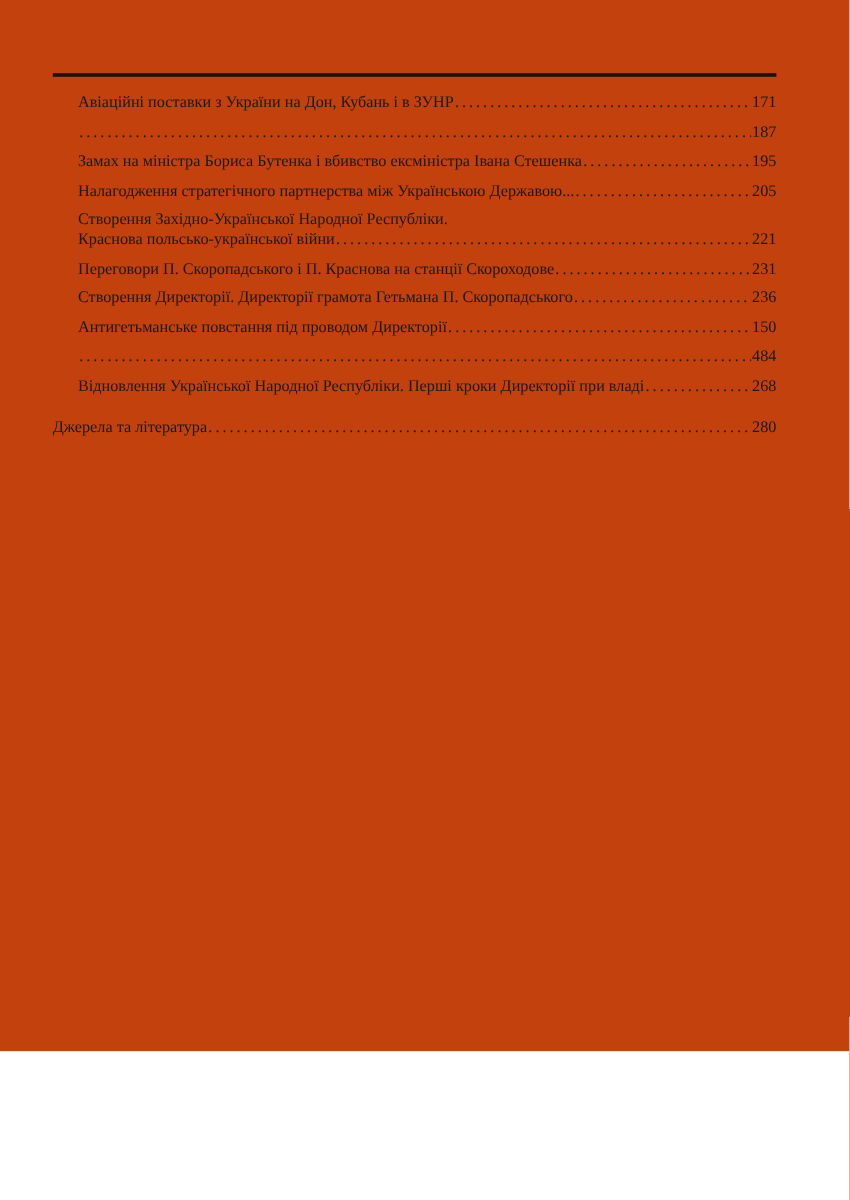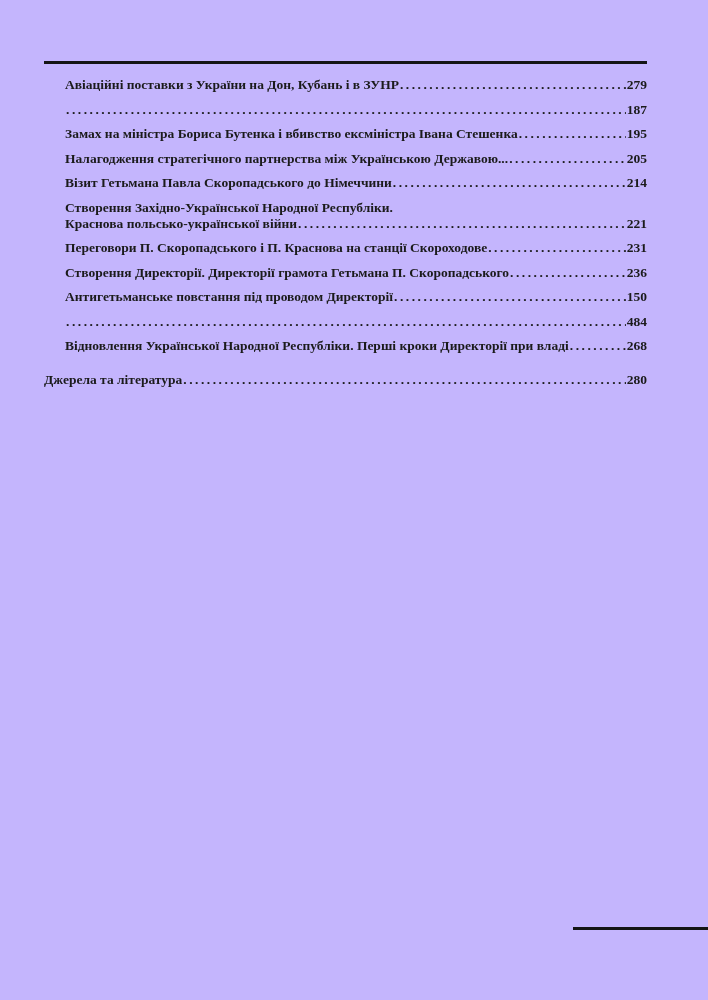--- a/index.html
+++ b/index.html
@@ -3,24 +3,24 @@
 <meta charset="utf-8">
 <style>
   html, body {
     margin: 0;
     padding: 0;
     background: #ffffff;
   }
   .page {
     position: relative;
     width: 708px;
-    height: 1000px;
-    background: #c4b5fd;
+    height: 876px;
+    background: #c2410c;
     font-family: "Liberation Serif", "DejaVu Serif", serif;
-    font-weight: 700;
+    font-weight: 400;
     color: #1b1b1b;
     overflow: hidden;
   }
   .top-rule {
     position: absolute;
     left: 44px;
     top: 61px;
     width: 603px;
     height: 3px;
     background: #151515;
@@ -86,46 +86,41 @@
 
 <div class="page">
 
   <div class="top-rule"></div>
 
   <div class="toc">
 
     <div class="toc-entry indent">
       <span class="title">Авіаційні поставки з України на Дон, Кубань і в ЗУНР</span>
       <span class="leader"></span>
-      <span class="pagenum">279</span>
+      <span class="pagenum">171</span>
     </div>
 
     <div class="toc-entry indent">
       <span class="leader"></span>
       <span class="pagenum">187</span>
     </div>
 
     <div class="toc-entry indent">
       <span class="title">Замах на міністра Бориса Бутенка і вбивство ексміністра Івана Стешенка</span>
       <span class="leader"></span>
       <span class="pagenum">195</span>
     </div>
 
 
     <div class="toc-entry indent">
       <span class="title">Налагодження стратегічного партнерства між Українською Державою...</span>
       <span class="leader"></span>
       <span class="pagenum">205</span>
     </div>
 
-    <div class="toc-entry indent">
-      <span class="title">Візит Гетьмана Павла Скоропадського до Німеччини</span>
-      <span class="leader"></span>
-      <span class="pagenum">214</span>
-    </div>
 
     <div class="toc-entry block indent">
       <div class="toc-line">
         <span class="title">Створення Західно-Української Народної Республіки.</span>
       </div>
       <div class="toc-line">
         <span class="title">Краснова польсько-української війни</span>
         <span class="leader"></span>
         <span class="pagenum">221</span>
       </div>

